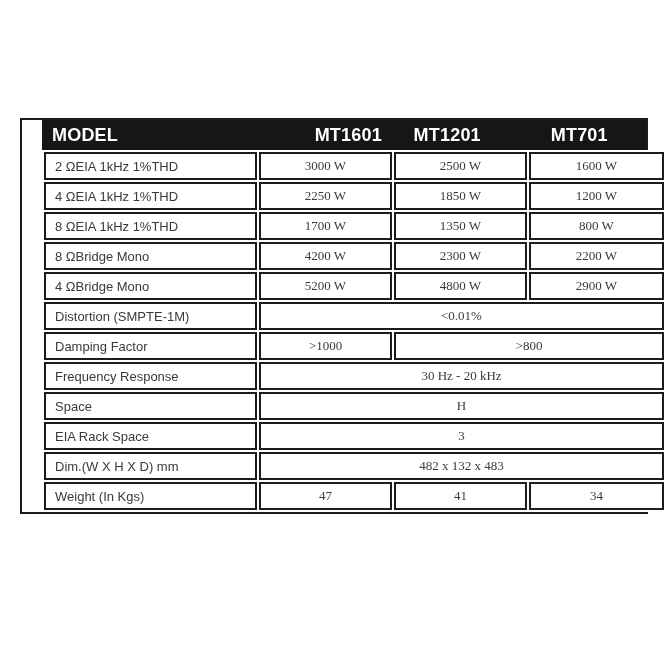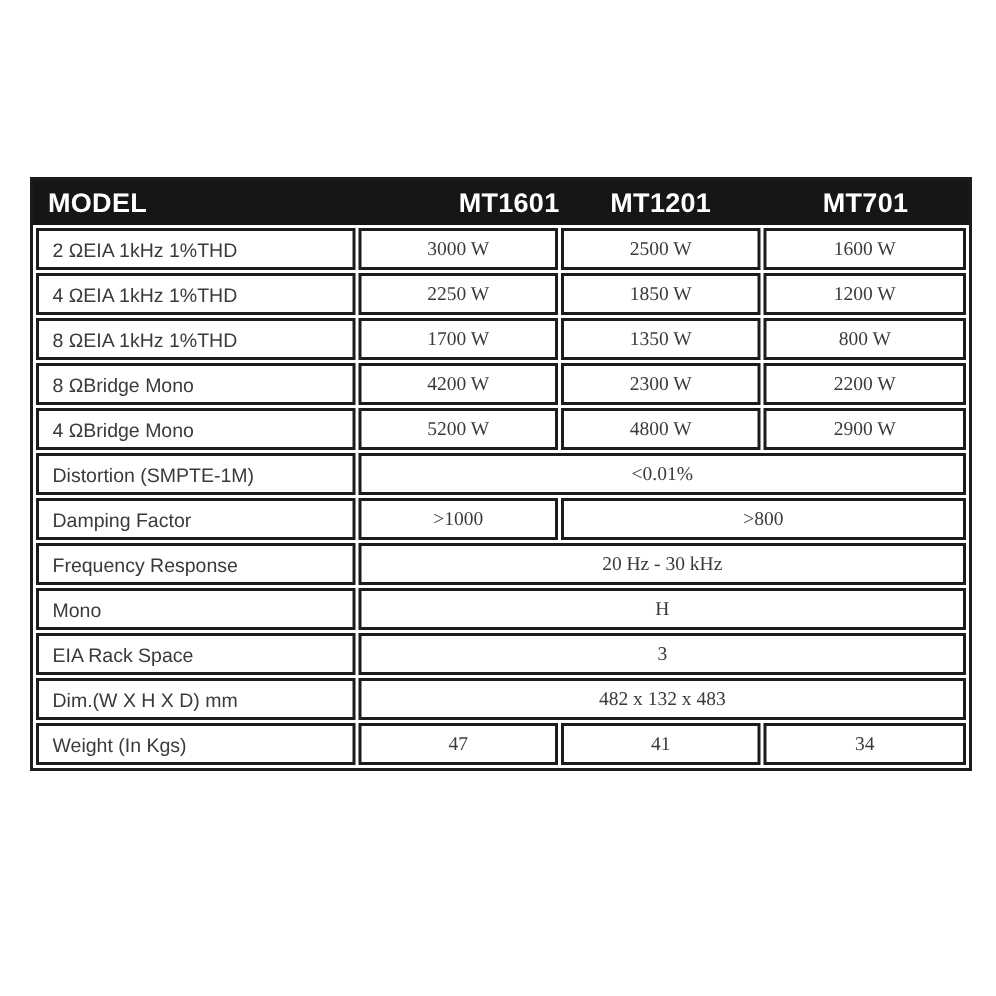--- a/index.html
+++ b/index.html
@@ -16,20 +16,21 @@
     overflow: hidden;
   }
   .spec-wrap {
     position: absolute;
     left: 20px;
     top: 118px;
     width: 628px;
     box-sizing: border-box;
     border: 2px solid var(--border, #1c1c1c);
     background: #ffffff;
+    padding-left: 20px;
   }
   .hdr {
     display: flex;
     align-items: center;
     height: 30px;
     background: var(--header-bg, #161616);
     color: var(--header-text, #ffffff);
     font-weight: bold;
     font-size: 18px;
     letter-spacing: 0.2px;
@@ -125,24 +126,24 @@
             <td class="label">Distortion (SMPTE-1M)</td>
             <td class="val" colspan="3">&lt;0.01%</td>
           </tr>
           <tr>
             <td class="label">Damping Factor</td>
             <td class="val">&gt;1000</td>
             <td class="val" colspan="2">&gt;800</td>
           </tr>
           <tr>
             <td class="label">Frequency Response</td>
-            <td class="val" colspan="3">20 Hz - 30 kHz</td>
+            <td class="val" colspan="3">30 Hz - 20 kHz</td>
           </tr>
           <tr>
-            <td class="label">Mono</td>
+            <td class="label">Space</td>
             <td class="val" colspan="3">H</td>
           </tr>
           <tr>
             <td class="label">EIA Rack Space</td>
             <td class="val" colspan="3">3</td>
           </tr>
           <tr>
             <td class="label">Dim.(W X H X D) mm</td>
             <td class="val" colspan="3">482 x 132 x 483</td>
           </tr>

